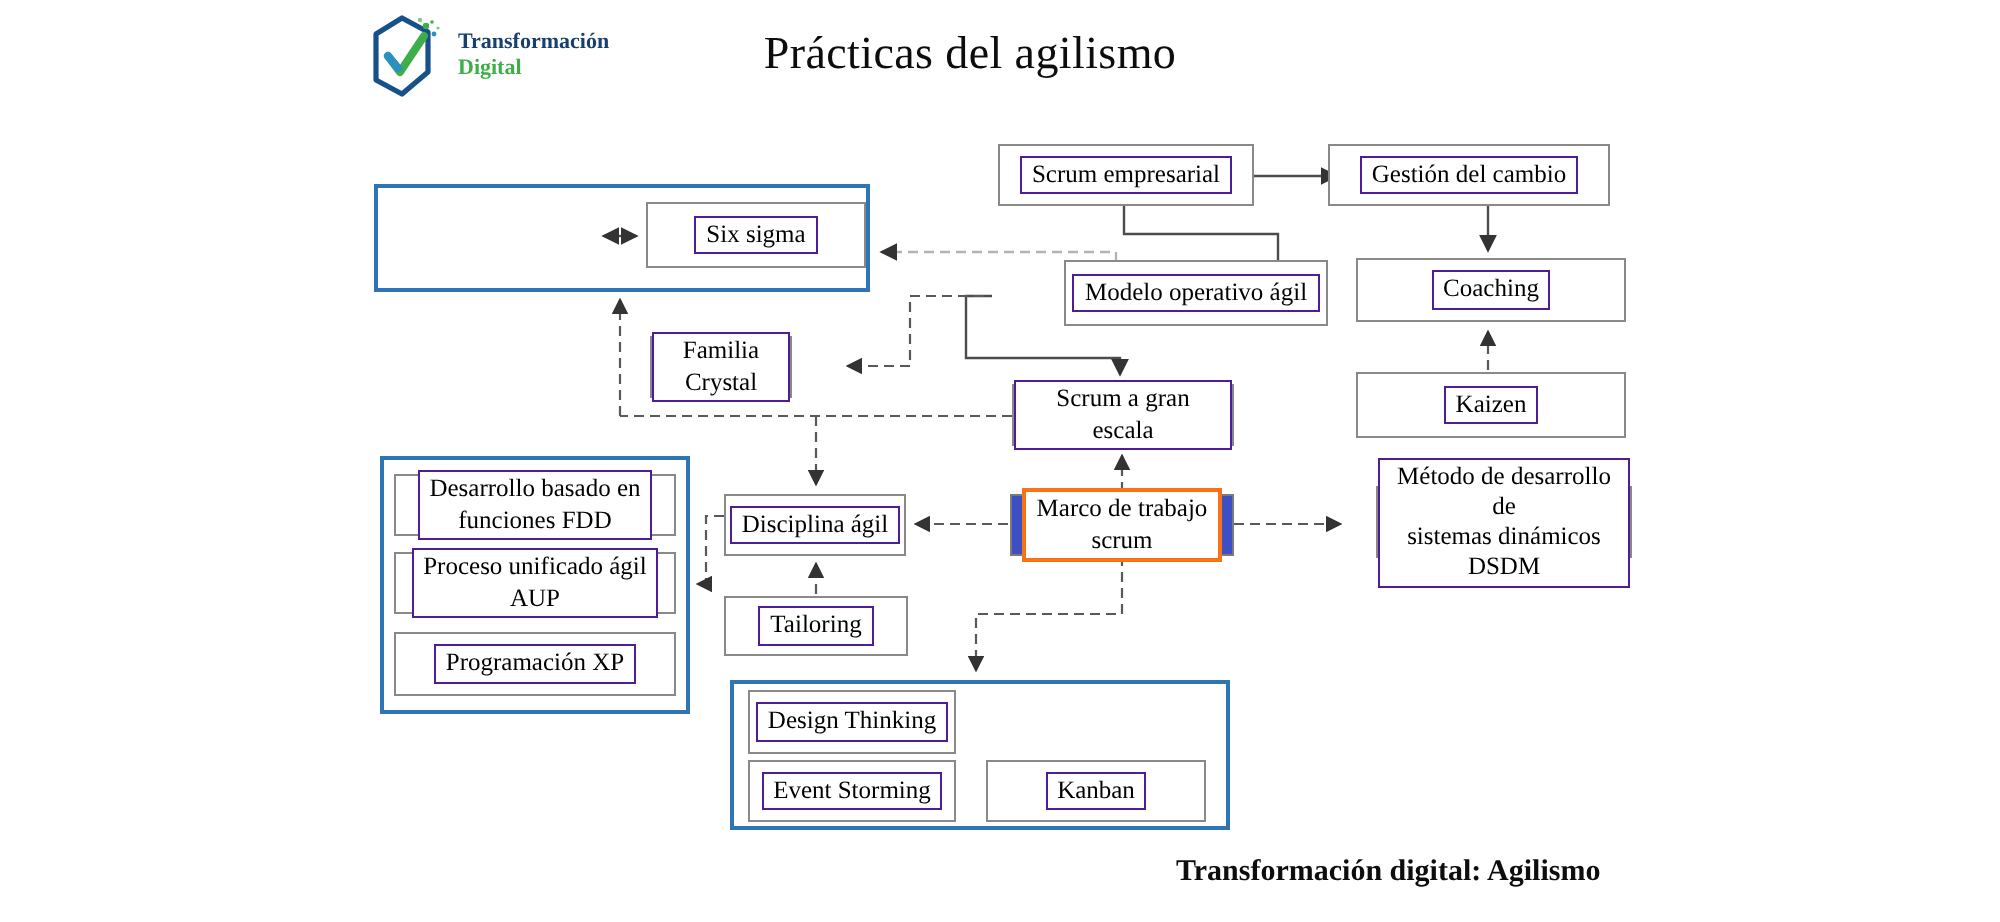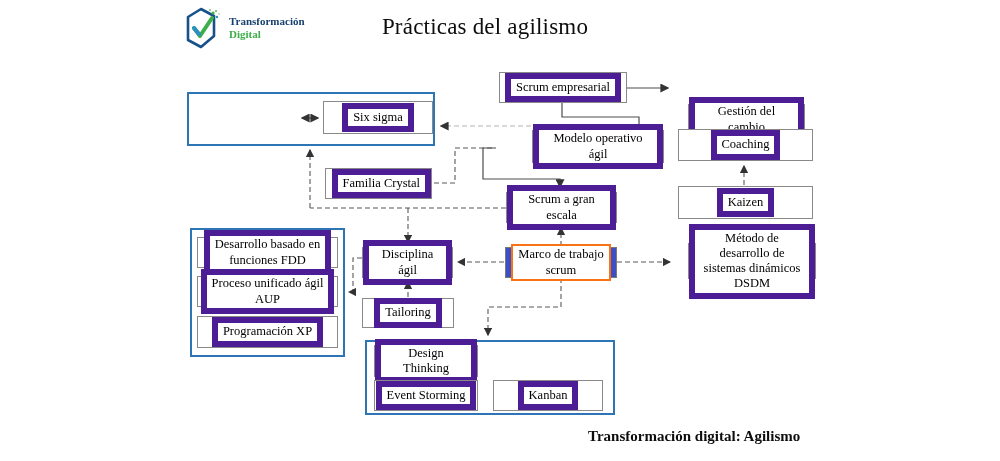--- a/index.html
+++ b/index.html
@@ -14,21 +14,21 @@
   }
   .logo{position:absolute;left:183px;top:6px;display:flex;align-items:center;z-index:3;}
   .logo-text{margin-left:6px;line-height:1.15;}
   .logo-line1{font-size:11px;font-weight:bold;color:#17406e;}
   .logo-line2{font-size:11px;font-weight:bold;color:#3dae49;}
   .node{
     position:absolute;display:flex;align-items:center;justify-content:center;
     background:#fff;border:1px solid #898989;box-sizing:border-box;z-index:2;
   }
   .label{
-    border:6px solid #4c1d95;background:#fff;padding:1px 5px;
+    border:1px solid #4c1d95;background:#fff;padding:1px 5px;
     font-size:12.5px;line-height:1.22;white-space:pre-line;text-align:center;
   }
   .node-blue{background:#3d50c3;border:1px solid #7a7a7a;}
   .node-blue .label{border:2px solid #f97316;}
   .container-box{
     position:absolute;border:2px solid #2e75b6;background:transparent;
     box-sizing:border-box;z-index:1;
   }
   .footer-caption{
     position:absolute;left:588px;top:428px;font-size:15px;font-weight:bold;
@@ -95,36 +95,36 @@
     </g>
   </svg>
 
   <div class="container-box" style="left:187px;top:92px;width:248px;height:54px;"></div>
   <div class="container-box" style="left:190px;top:228px;width:155px;height:129px;"></div>
   <div class="container-box" style="left:365px;top:340px;width:250px;height:75px;"></div>
 
   <div class="node" style="left:499px;top:72px;width:128px;height:31px;">
     <span class="label">Scrum empresarial</span>
   </div>
-  <div class="node" style="left:688px;top:72px;width:117px;height:31px;margin-top:32px;">
+  <div class="node" style="left:664px;top:72px;width:141px;height:31px;">
     <span class="label">Gestión del cambio</span>
   </div>
   <div class="node" style="left:323px;top:101px;width:110px;height:33px;">
     <span class="label">Six sigma</span>
   </div>
   <div class="node" style="left:496px;top:130px;width:132px;height:33px;margin-left:36px;">
     <span class="label">Modelo operativo ágil</span>
   </div>
   <div class="node" style="left:678px;top:129px;width:135px;height:32px;">
     <span class="label">Coaching</span>
   </div>
   <div class="node" style="left:678px;top:186px;width:135px;height:33px;">
     <span class="label">Kaizen</span>
   </div>
-  <div class="node" style="left:325px;top:168px;width:107px;height:31px;justify-content:flex-end;">
+  <div class="node" style="left:325px;top:168px;width:71px;height:31px;">
     <span class="label">Familia Crystal</span>
   </div>
   <div class="node" style="left:506px;top:192px;width:111px;height:31px;">
     <span class="label">Scrum a gran escala</span>
   </div>
   <div class="node" style="left:197px;top:237px;width:141px;height:31px;">
     <span class="label">Desarrollo basado en
 funciones FDD</span>
   </div>
   <div class="node" style="left:197px;top:276px;width:141px;height:31px;">

